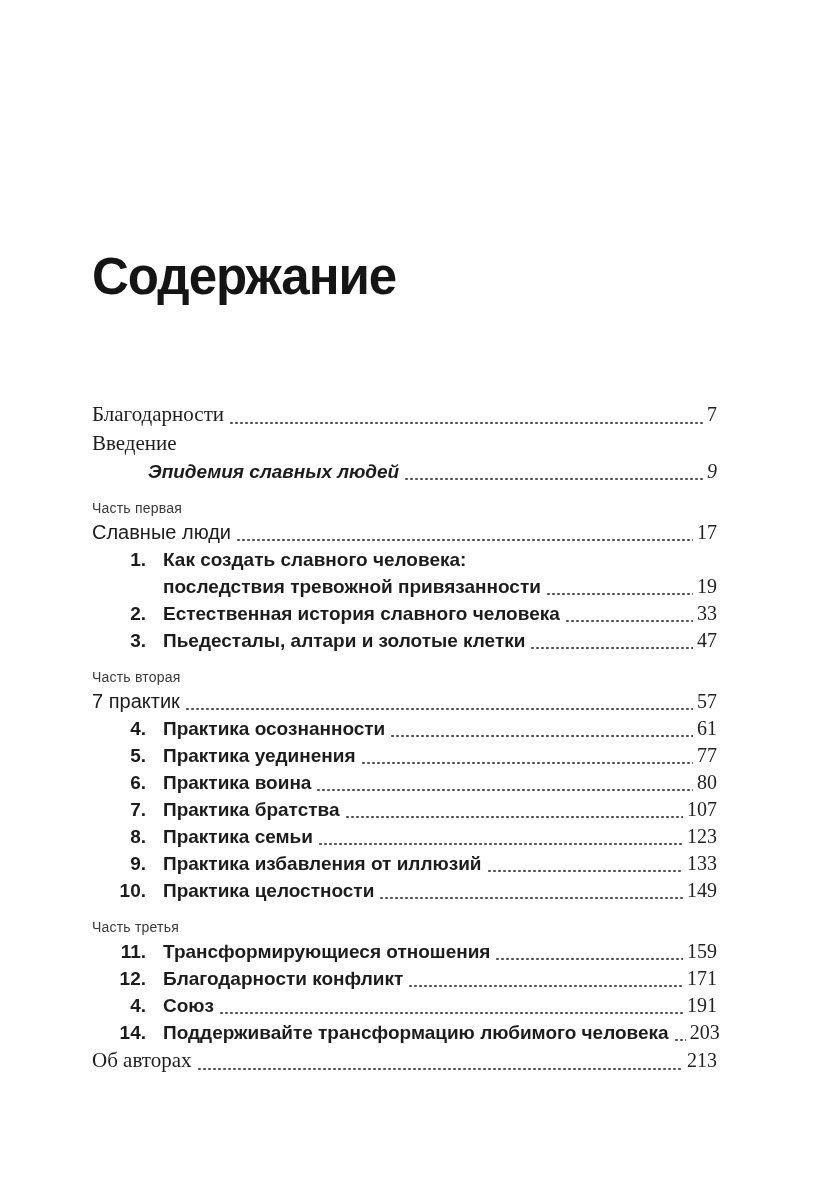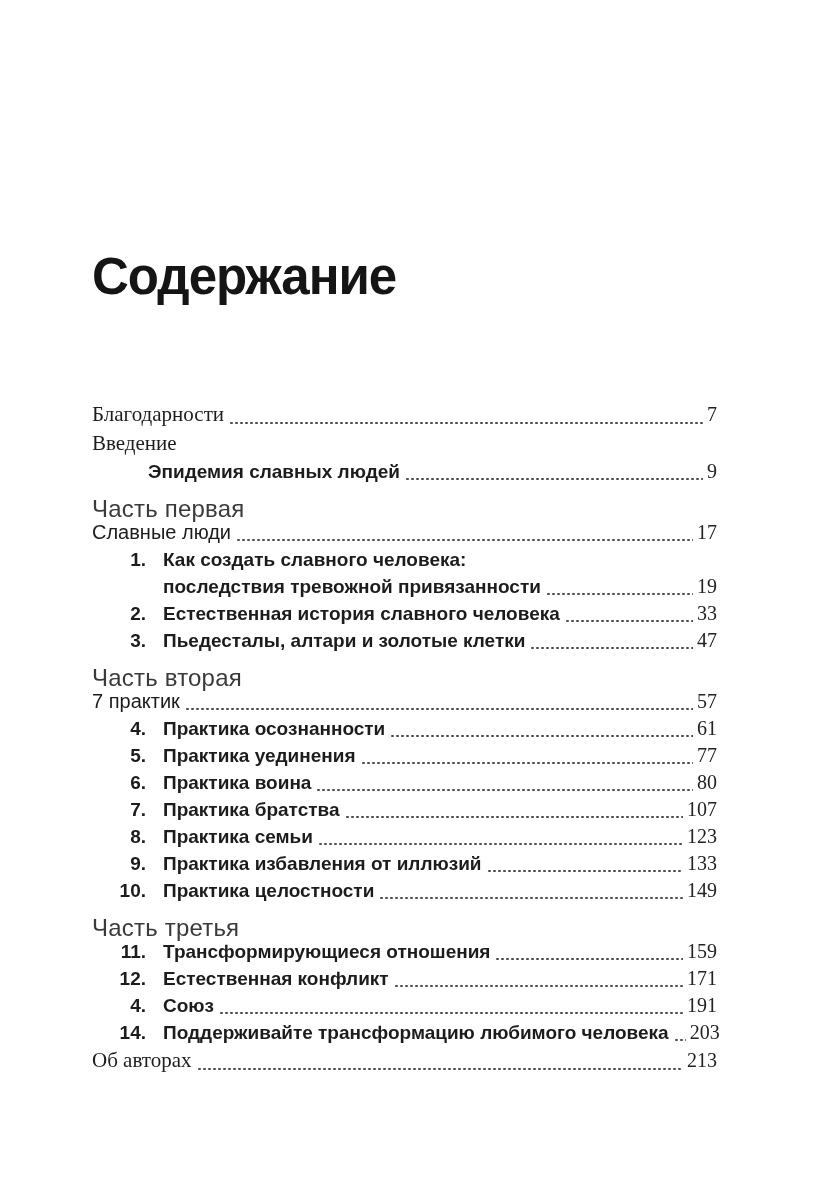--- a/index.html
+++ b/index.html
@@ -64,24 +64,25 @@
     color: #1d1d1d;
     text-align: center;
   }
   
   .sub {
     font-weight: 700;
     font-size: 19px;
     line-height: 27px;
     padding-left: 56px;
     color: #1c1c1c;
+    font-style: italic;
   }
   
   .part {
-    font-size: 24px;
+    font-size: 14px;
     line-height: 21px;
     margin-top: 13px;
     font-weight: 400;
     color: #3a3a3a;
     letter-spacing: 0.2px;
   }
   
   .section {
     font-size: 20px;
     line-height: 27px;
@@ -206,21 +207,21 @@
         <span class="label">Часть третья</span>
       </div>
       <div class="row chapter">
         <span class="num">11.</span>
         <span class="label">Трансформирующиеся отношения</span>
         <span class="dots"></span>
         <span class="page-num">159</span>
       </div>
       <div class="row chapter">
         <span class="num">12.</span>
-        <span class="label">Естественная конфликт</span>
+        <span class="label">Благодарности конфликт</span>
         <span class="dots"></span>
         <span class="page-num">171</span>
       </div>
       <div class="row chapter">
         <span class="num">4.</span>
         <span class="label">Союз</span>
         <span class="dots"></span>
         <span class="page-num">191</span>
       </div>
       <div class="row chapter">

